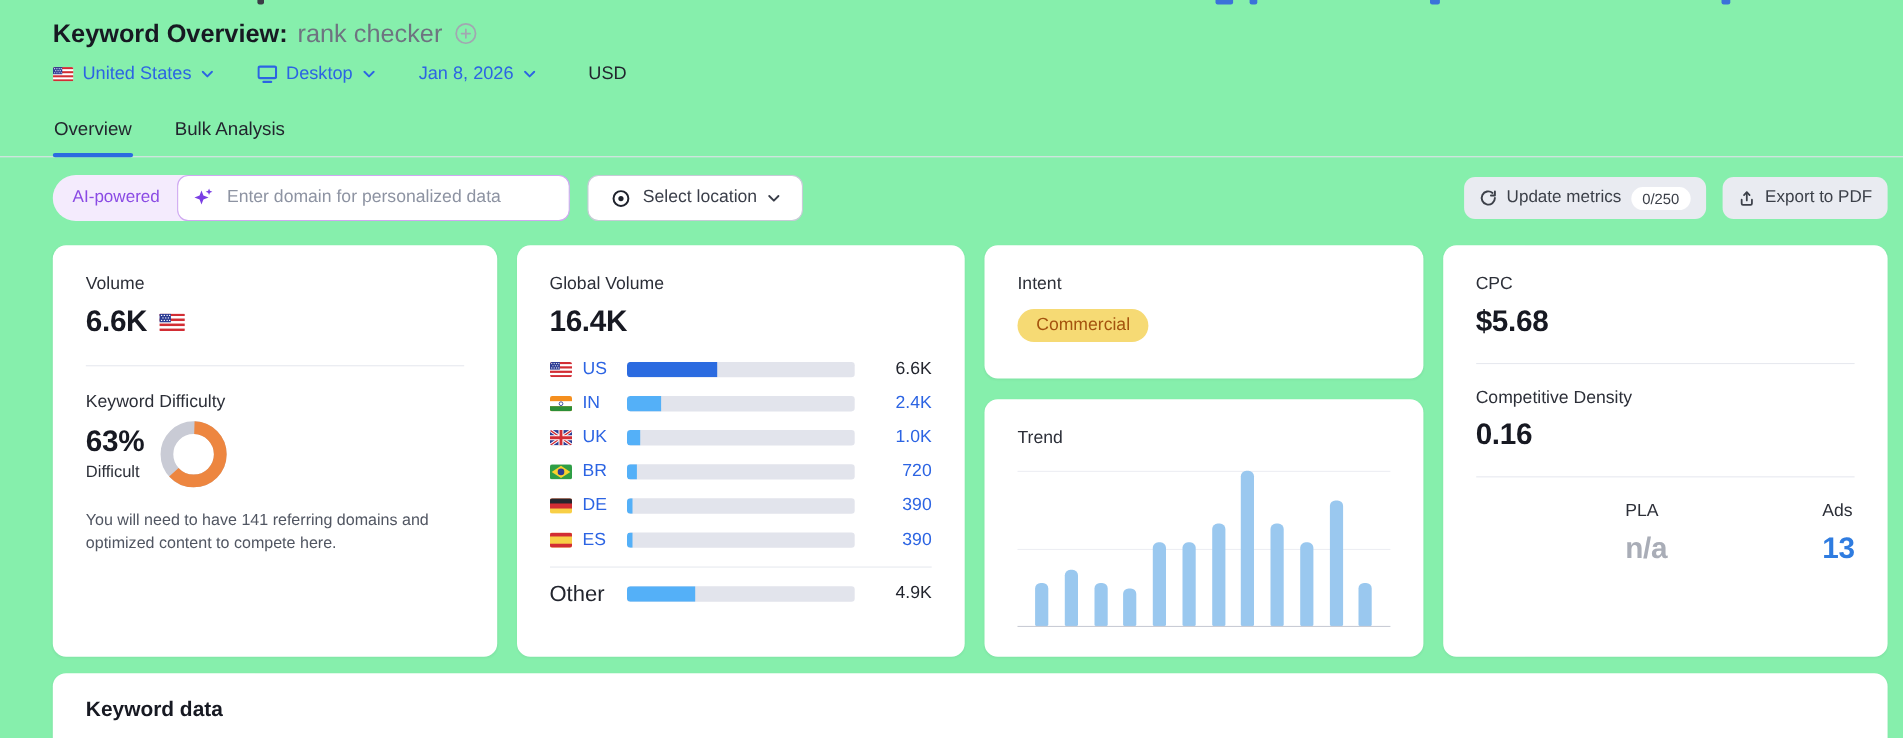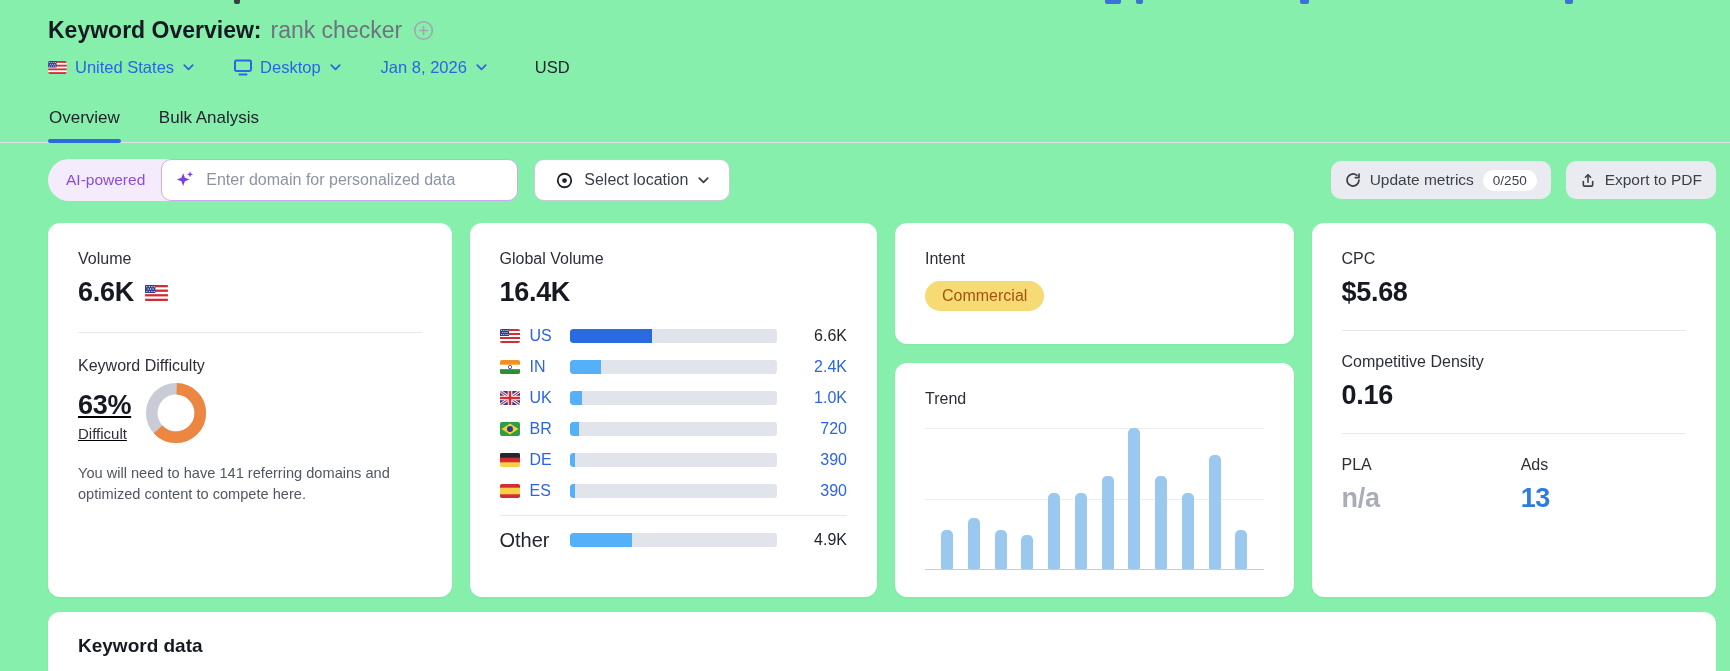--- a/index.html
+++ b/index.html
@@ -43,21 +43,21 @@
   .card { background:#fff; border-radius:12px; box-shadow:0 1px 2px rgba(35,40,60,.05); padding:27px 30px; }
   .col3 { display:flex; flex-direction:column; gap:19px;justify-content:center; }
   .intent-card { height:121px; flex:none; }
   .trend-card { flex:1; }
 
   .metric-label { font-size:16px; color:#2c2f38; }
   .metric-value { margin-top:9px; font-size:27px; font-weight:700; color:#171922; letter-spacing:-.3px; display:flex; align-items:center; gap:10px; }
   .divider { border:none; border-top:1px solid #e7e9ef; margin:24px 0; }
 
   
-  .kd-row { margin-top:6px; display:flex; align-items:center; gap:13px;text-decoration:underline; }
+  .kd-row { margin-top:6px; display:flex; align-items:flex-start; gap:13px; }
   .kd-level { font-size:15px; color:#2c2f38; margin-top:4px; }
   .kd-note { margin-top:18px; font-size:14.6px; line-height:1.43; color:#515662; max-width:335px; }
 
   
   .gv-rows { margin-top:17px; }
   .gv-row { display:flex; align-items:center; height:22px; margin-bottom:9px; }
   .flag { display:inline-flex; border-radius:2px; overflow:hidden; flex:none; }
   .flag svg { width:100%; height:100%; display:block; }
   .gv-code { color:#2c64e3; font-size:16px; width:34px; margin-left:10px; text-decoration:none; cursor:pointer; }
   .gv-track { flex:1; height:14px; background:#e2e4ec; border-radius:3px; margin:0 16px 0 6px; overflow:hidden; }
@@ -73,21 +73,21 @@
 
   
   .trend-chart { position:relative; margin-top:20px; height:142px; }
   .gridline { position:absolute; left:0; right:0; height:1px; background:#edeef3; }
   .baseline { position:absolute; left:0; right:0; bottom:0; height:1px; background:#c9ccd5; }
   .trend-bars { position:absolute; left:16px; right:16px; top:0; bottom:1px; display:flex; align-items:flex-end; justify-content:space-between; }
   .trend-bar { width:12px; background:#9ac8ef; border-radius:5px 5px 1px 1px; }
 
   
   .cpc-card .divider { margin:22px 0; }
-  .pla-ads { display:flex; }
+  .pla-ads { display:flex;justify-content:flex-end; }
   .pla-col { width:52%; }
   .val-na { color:#a9adb7; }
   .val-ads { color:#2f7ce0; }
 
   
   .ideas-card { margin-top:21px; background:#fff; border-radius:12px 12px 0 0; padding:23px 30px; height:80px; box-shadow:0 1px 2px rgba(35,40,60,.05); }
   .ideas-title { font-size:19px; font-weight:700; color:#171922; }
 
   svg { display:block; }
 </style>

